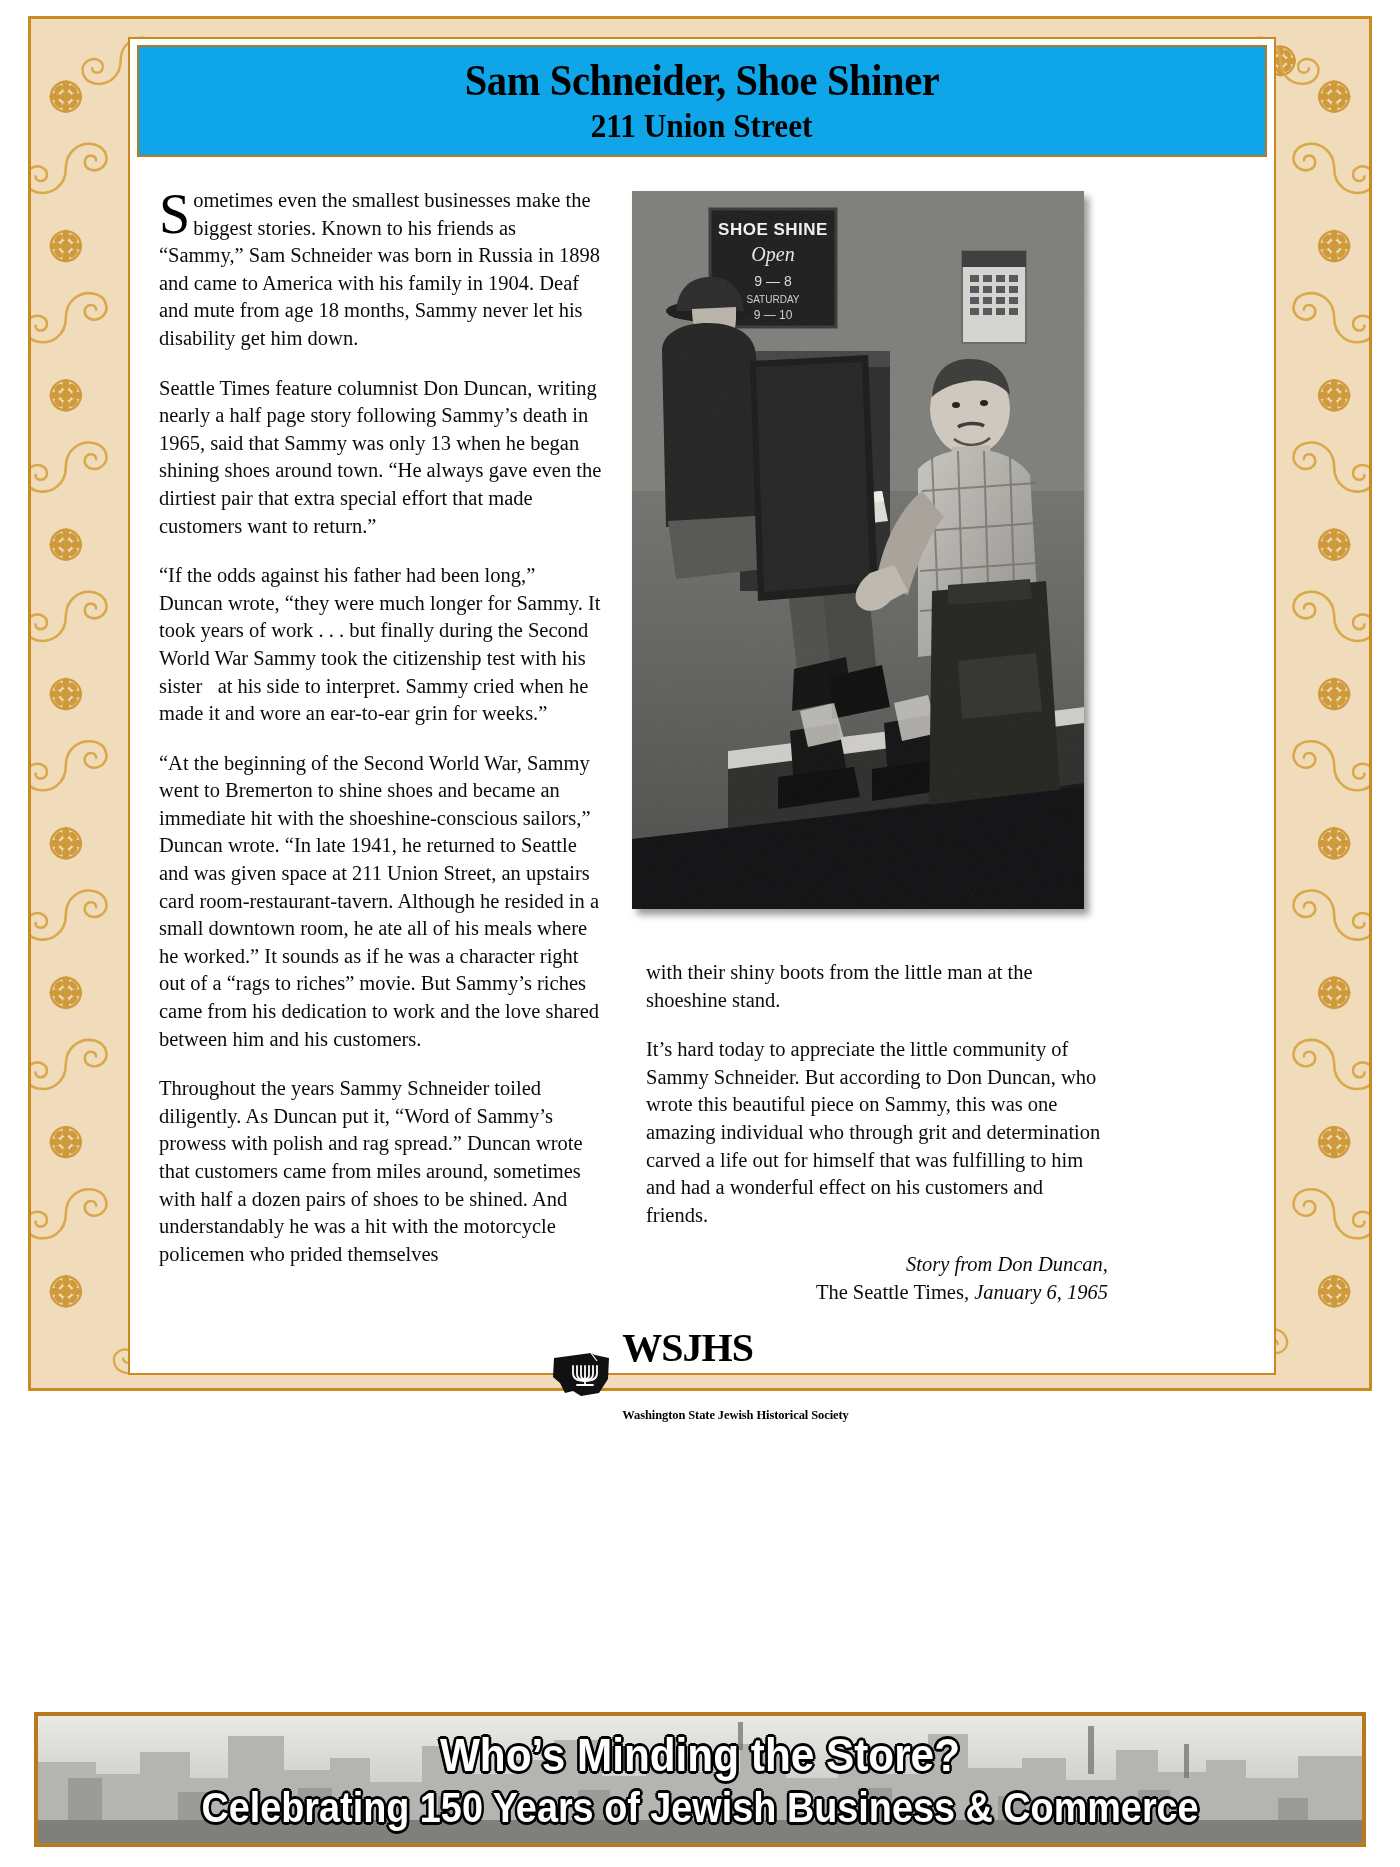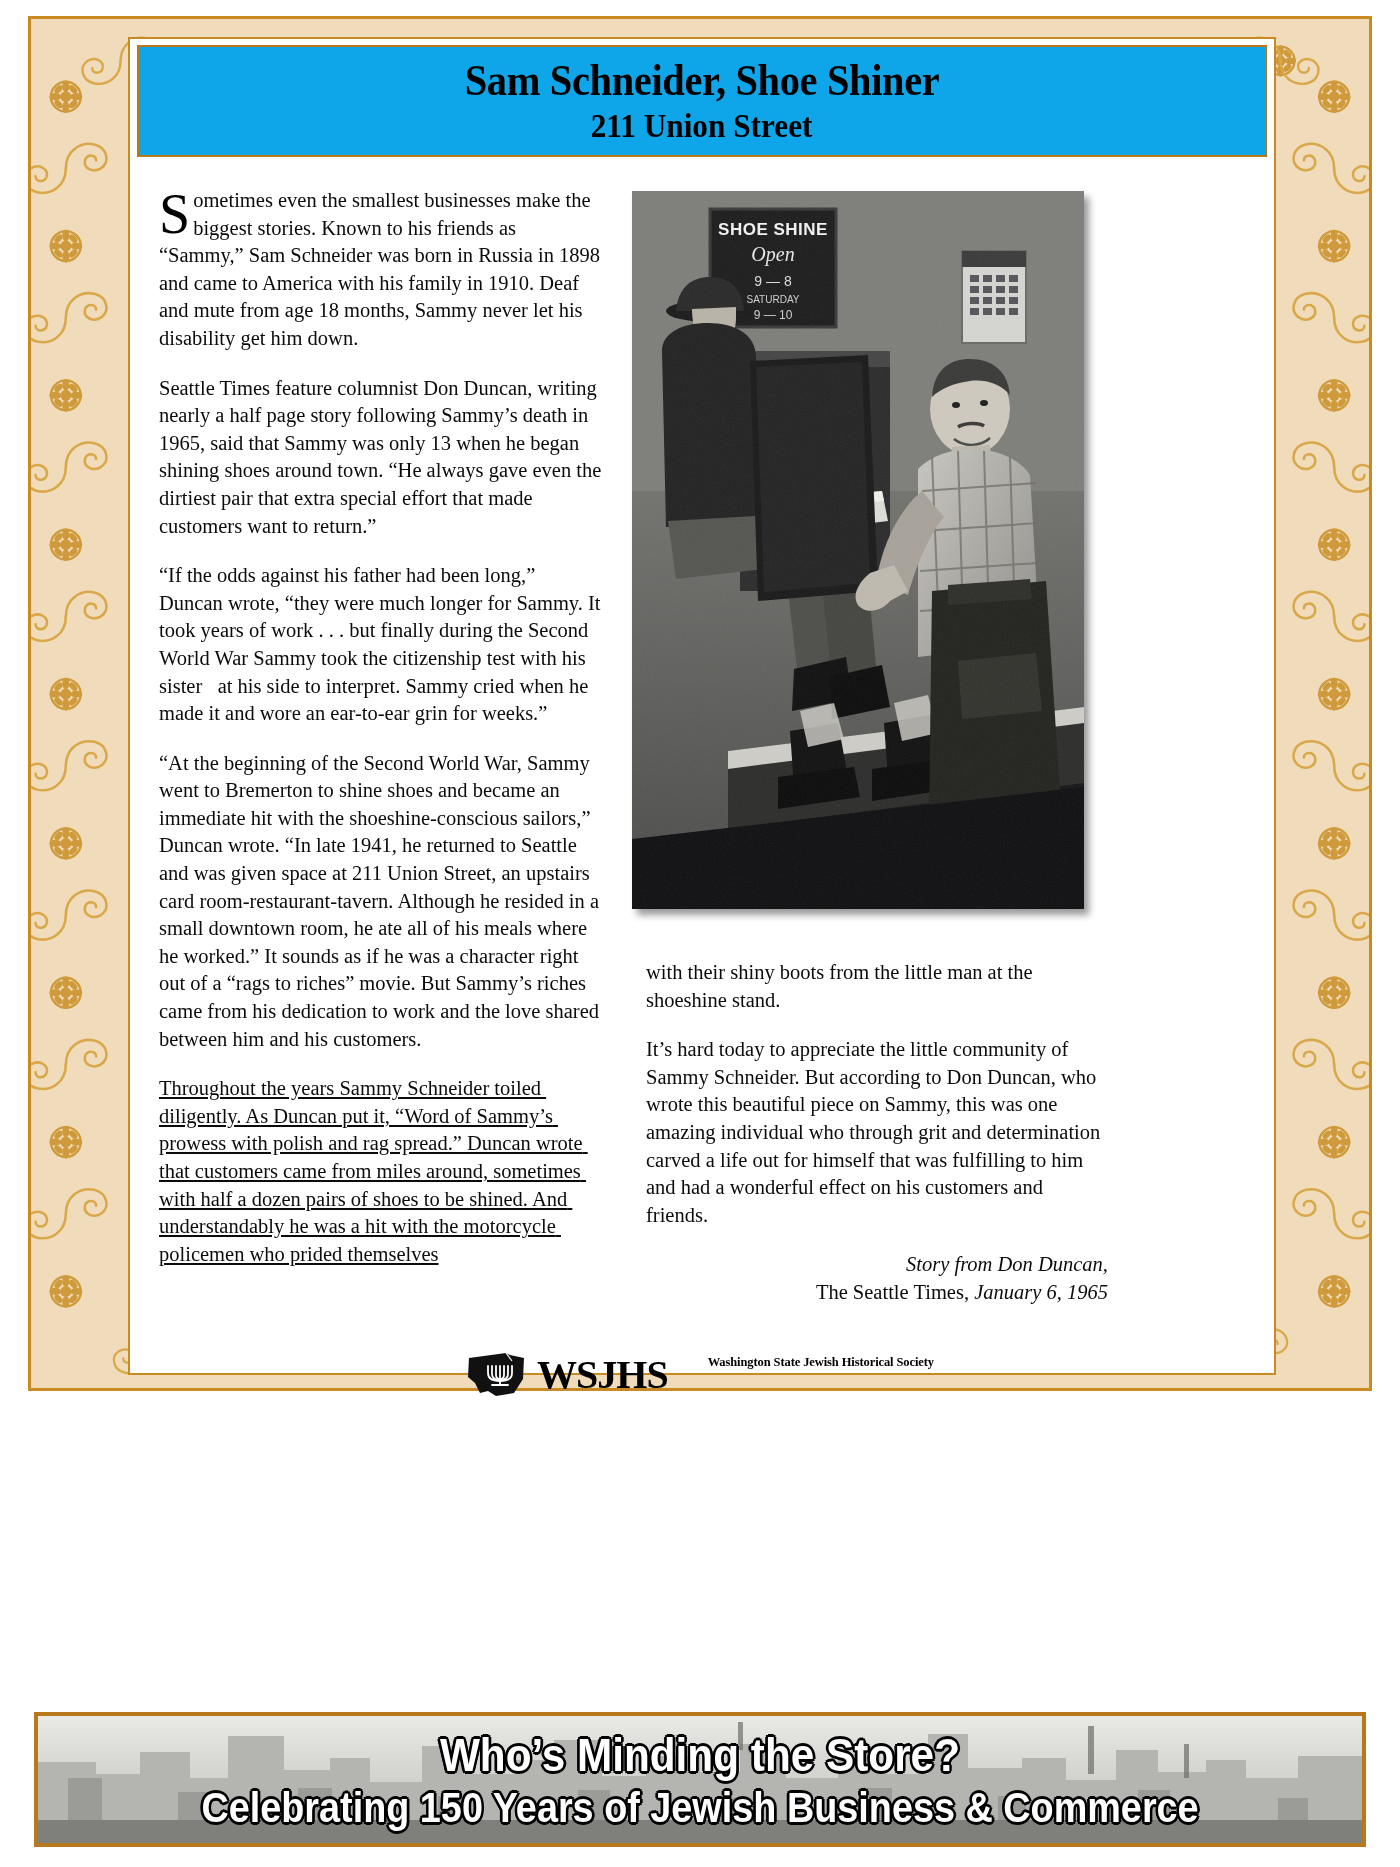--- a/index.html
+++ b/index.html
@@ -79,21 +79,21 @@
   p.body{
     font-family:"Liberation Serif", serif;
     font-size:20.5px;
     line-height:27.6px;
     color:#0b0b0b;
     margin:0 0 22px 0;
     text-align:left;
     hyphens:none;
     white-space:pre-wrap;
   }
-  p.body:last-child{margin-bottom:0;text-decoration:underline;}
+  p.body:last-child{margin-bottom:0;}
   .dropcap{
     float:left;
     font-family:"Liberation Serif", serif;
     font-size:56px;
     line-height:48px;
     padding:3px 2px 0 0;
     margin-right:1px;
     color:#000;
   }
   .attrib{
@@ -116,21 +116,21 @@
   .photo svg{display:block;width:100%;height:100%;}
 
   
   .logo{
     position:absolute;left:0;right:0;top:1326px;height:60px;
     display:flex;align-items:center;justify-content:center;
     z-index:12;
   }
   .logo-inner{display:flex;align-items:center;gap:9px;}
   .wa-mark{width:62px;height:52px;flex:0 0 auto;}
-  .logo-txt{display:flex;flex-direction:row;line-height:1;gap:40px;}
+  .logo-txt{display:flex;flex-direction:column;line-height:1;gap:40px;}
   .logo-txt .big{
     font-family:"Liberation Serif", serif;
     font-weight:bold;font-size:40px;letter-spacing:-1px;color:#000;
   }
   .logo-txt .small{
     font-family:"Liberation Serif", serif;
     font-weight:bold;font-size:12.5px;letter-spacing:-0.1px;color:#000;
     margin-top:1px;
   }
 
@@ -254,21 +254,21 @@
     <div class="white-card"></div>
 
     <div class="title-box">
       <div class="t1">Sam Schneider, Shoe Shiner</div>
       <div class="t2">211 Union Street</div>
     </div>
 
     <div class="content">
 
       <div class="col-left">
-        <p class="body"><span class="dropcap">S</span><span>ometimes even the smallest businesses make the biggest stories. Known to his friends as “Sammy,” Sam Schneider was born in Russia in 1898 and came to America with his family in 1910. Deaf and mute from age 18 months, Sammy never let his disability get him down.</span></p>
+        <p class="body"><span class="dropcap">S</span><span>ometimes even the smallest businesses make the biggest stories. Known to his friends as “Sammy,” Sam Schneider was born in Russia in 1898 and came to America with his family in 1904. Deaf and mute from age 18 months, Sammy never let his disability get him down.</span></p>
         <p class="body">Seattle Times feature columnist Don Duncan, writing nearly a half page story following Sammy’s death in 1965, said that Sammy was only 13 when he began shining shoes around town. “He always gave even the dirtiest pair that extra special effort that made customers want to return.”</p>
         <p class="body">“If the odds against his father had been long,” Duncan wrote, “they were much longer for Sammy. It took years of work . . . but finally during the Second World War Sammy took the citizenship test with his sister   at his side to interpret. Sammy cried when he made it and wore an ear-to-ear grin for weeks.”</p>
         <p class="body">“At the beginning of the Second World War, Sammy went to Bremerton to shine shoes and became an immediate hit with the shoeshine-conscious sailors,” Duncan wrote. “In late 1941, he returned to Seattle and was given space at 211 Union Street, an upstairs card room-restaurant-tavern. Although he resided in a small downtown room, he ate all of his meals where he worked.” It sounds as if he was a character right out of a “rags to riches” movie. But Sammy’s riches came from his dedication to work and the love shared between him and his customers.</p>
         <p class="body">Throughout the years Sammy Schneider toiled diligently. As Duncan put it, “Word of Sammy’s prowess with polish and rag spread.” Duncan wrote that customers came from miles around, sometimes with half a dozen pairs of shoes to be shined. And understandably he was a hit with the motorcycle policemen who prided themselves</p>
       </div>
 
       <div class="col-right-lower">
         <p class="body">with their shiny boots from the little man at the shoeshine stand.</p>
         <p class="body">It’s hard today to appreciate the little community of Sammy Schneider. But according to Don Duncan, who wrote this beautiful piece on Sammy, this was one amazing individual who through grit and determination carved a life out for himself that was fulfilling to him and had a wonderful effect on his customers and friends.</p>
         <div class="attrib">

